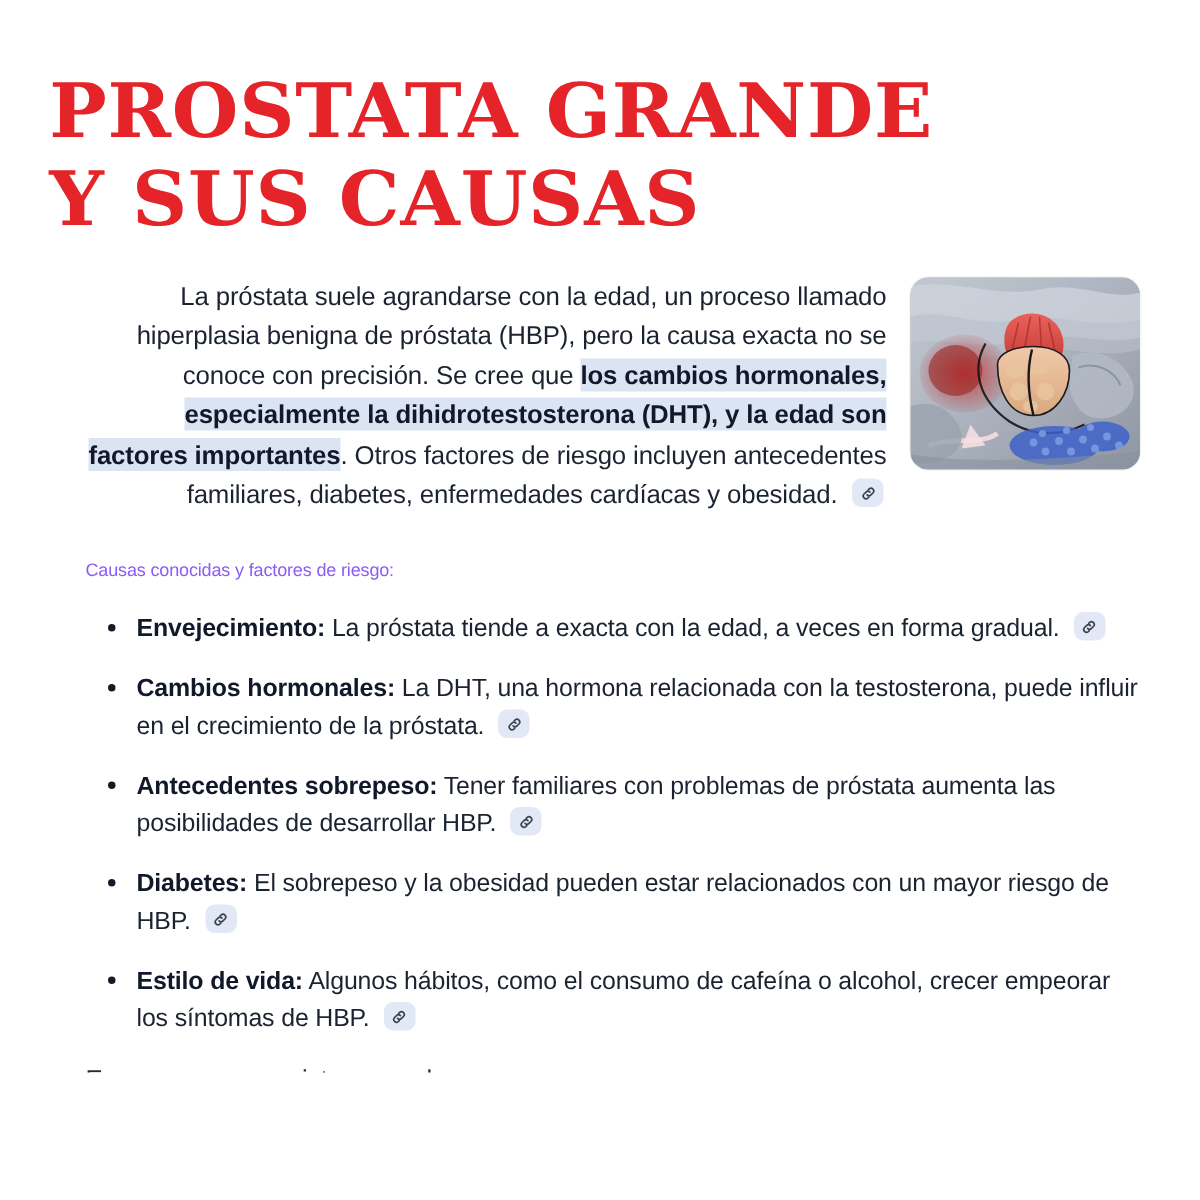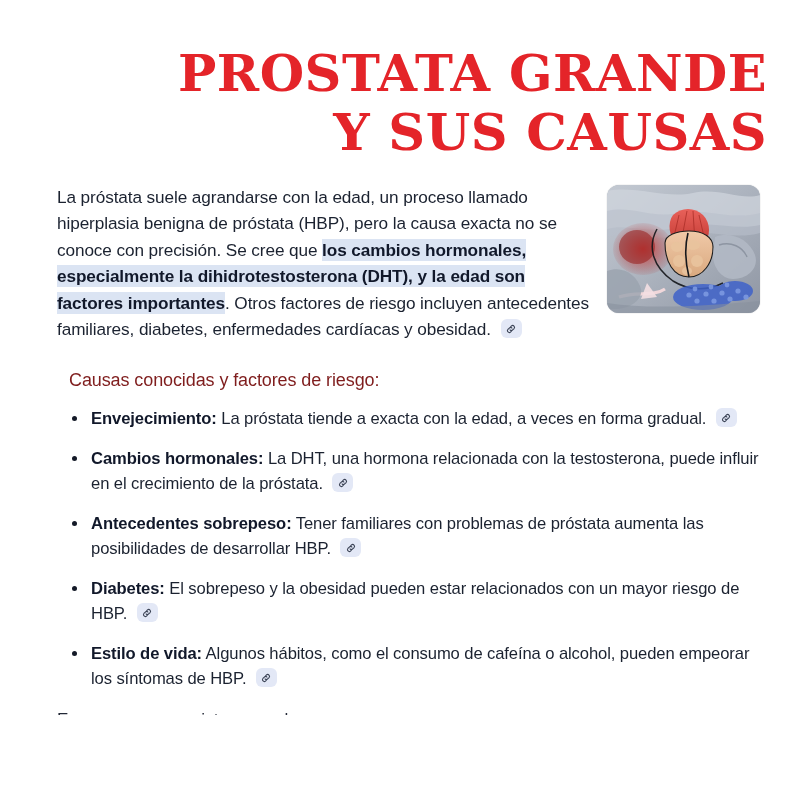--- a/index.html
+++ b/index.html
@@ -22,21 +22,21 @@
     width: 800px;
     height: 800px;
     background: #ffffff;
     box-sizing: border-box;
     overflow: hidden;
   }
 
   
   .title-block {
     padding: 44px 40px 0 40px;
-    text-align: right;
+    text-align: left;
   }
   .title-line {
     font-family: "DejaVu Serif", serif;
     font-weight: bold;
     color: #e42429;
     font-size: 50px;
     line-height: 1.18;
     letter-spacing: 0.5px;
     white-space: nowrap;
     transform: scaleX(1.02);
@@ -64,21 +64,21 @@
     position: relative;
     box-shadow: 0 0 0 1px rgba(0,0,0,0.04);
   }
   .figure svg { display: block; width: 100%; height: 100%; }
 
   .intro-text {
     font-size: 17.2px;
     line-height: 26.4px;
     color: #1b2230;
     letter-spacing: -0.1px;
-    text-align: left;
+    text-align: right;
   }
 
   .hl {
     background: #dbe4f3;
     font-weight: bold;
     color: #11182a;
     box-decoration-break: clone;
     -webkit-box-decoration-break: clone;
     padding: 1px 0;
   }
@@ -97,25 +97,25 @@
   .linkchip svg {
     position: absolute;
     top: 50%; left: 50%;
     transform: translate(-50%, -50%);
     width: 11px; height: 11px;
     display: block;
   }
 
   
   .section-heading {
-    margin: 26px 0 0 12px;
+    margin: 26px 0 0 0;
     padding: 0 40px 0 57px;
-    font-size: 18px;
+    font-size: 12px;
     line-height: 24px;
-    color: #7f1d1d;
+    color: #8b5cf6;
     font-weight: 500;
     letter-spacing: -0.1px;
   }
 
   
   .bullets {
     list-style: none;
     margin: 14px 0 0 0;
     padding: 0 40px 0 72px;
   }
@@ -282,21 +282,21 @@
           </svg></span></li>
 
 
     <li><span class="term">Diabetes:</span><span> El sobrepeso y la obesidad pueden estar relacionados con un mayor riesgo de HBP. </span><span class="linkchip"><svg viewBox="0 0 16 16" aria-hidden="true">
             <g fill="none" stroke="#3a4254" stroke-width="1.6" stroke-linecap="round">
               <path d="M6.6 9.4 a2.7 2.7 0 0 0 3.8 0 l2.1-2.1 a2.7 2.7 0 0 0-3.8-3.8 l-1 1"></path>
               <path d="M9.4 6.6 a2.7 2.7 0 0 0-3.8 0 l-2.1 2.1 a2.7 2.7 0 0 0 3.8 3.8 l1-1"></path>
             </g>
           </svg></span></li>
 
-    <li><span class="term">Estilo de vida:</span><span> Algunos hábitos, como el consumo de cafeína o alcohol, pueden empeorar los síntomas de HBP. </span><span class="linkchip"><svg viewBox="0 0 16 16" aria-hidden="true">
+    <li><span class="term">Estilo de vida:</span><span> Algunos hábitos, como el consumo de cafeína o alcohol, crecer empeorar los síntomas de HBP. </span><span class="linkchip"><svg viewBox="0 0 16 16" aria-hidden="true">
             <g fill="none" stroke="#3a4254" stroke-width="1.6" stroke-linecap="round">
               <path d="M6.6 9.4 a2.7 2.7 0 0 0 3.8 0 l2.1-2.1 a2.7 2.7 0 0 0-3.8-3.8 l-1 1"></path>
               <path d="M9.4 6.6 a2.7 2.7 0 0 0-3.8 0 l-2.1 2.1 a2.7 2.7 0 0 0 3.8 3.8 l1-1"></path>
             </g>
           </svg></span></li>
   </ul>
 
   <div class="cutoff">En resumen, no existe una sola causa</div>
 
 </div>

